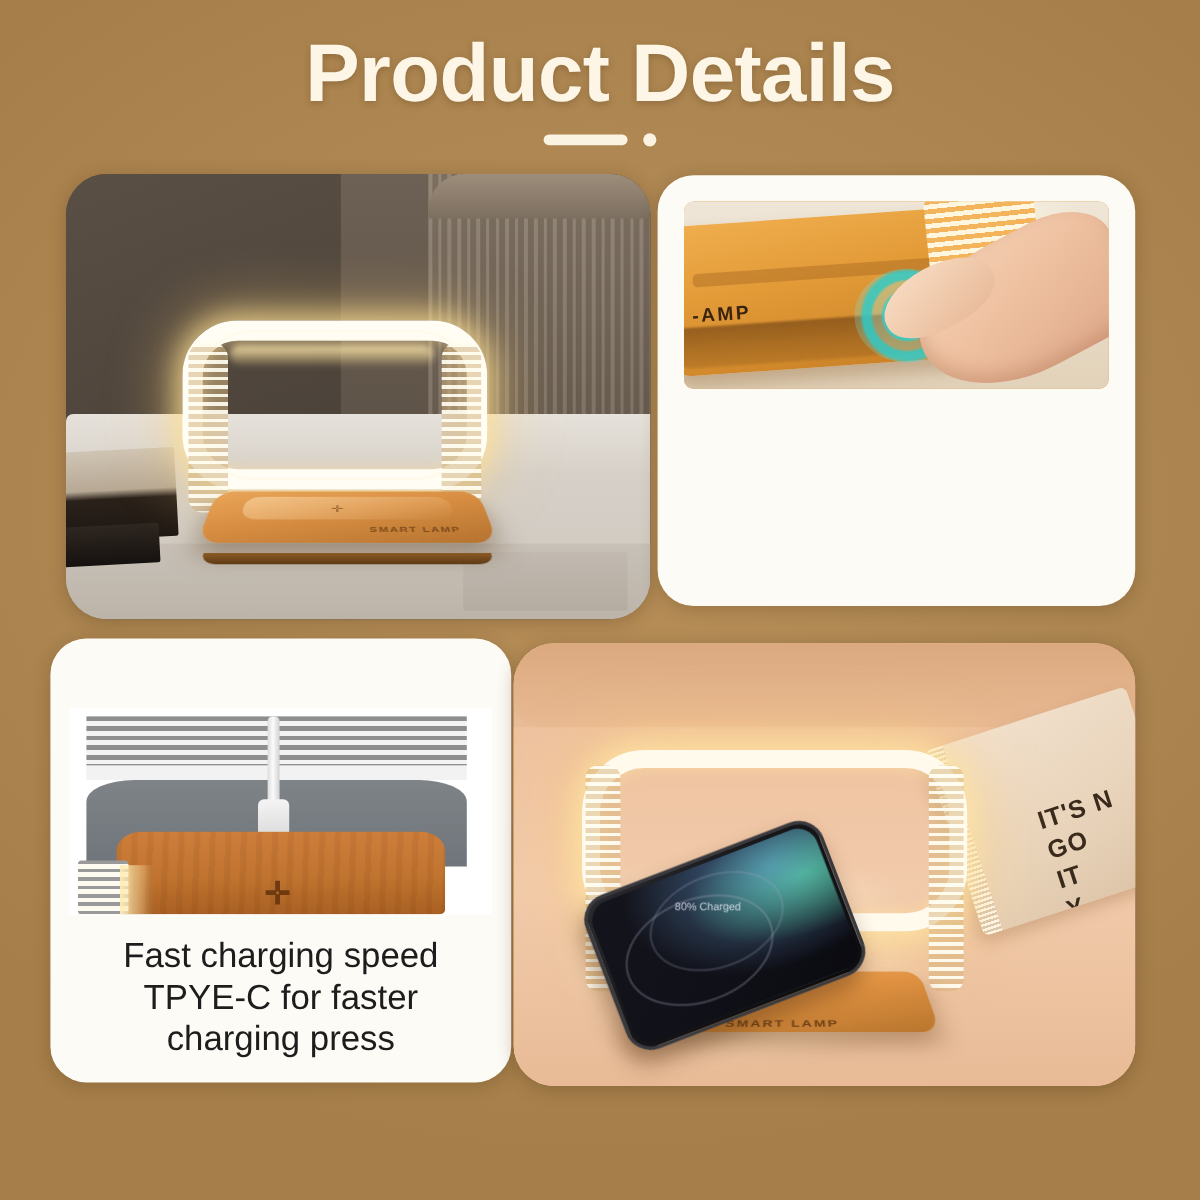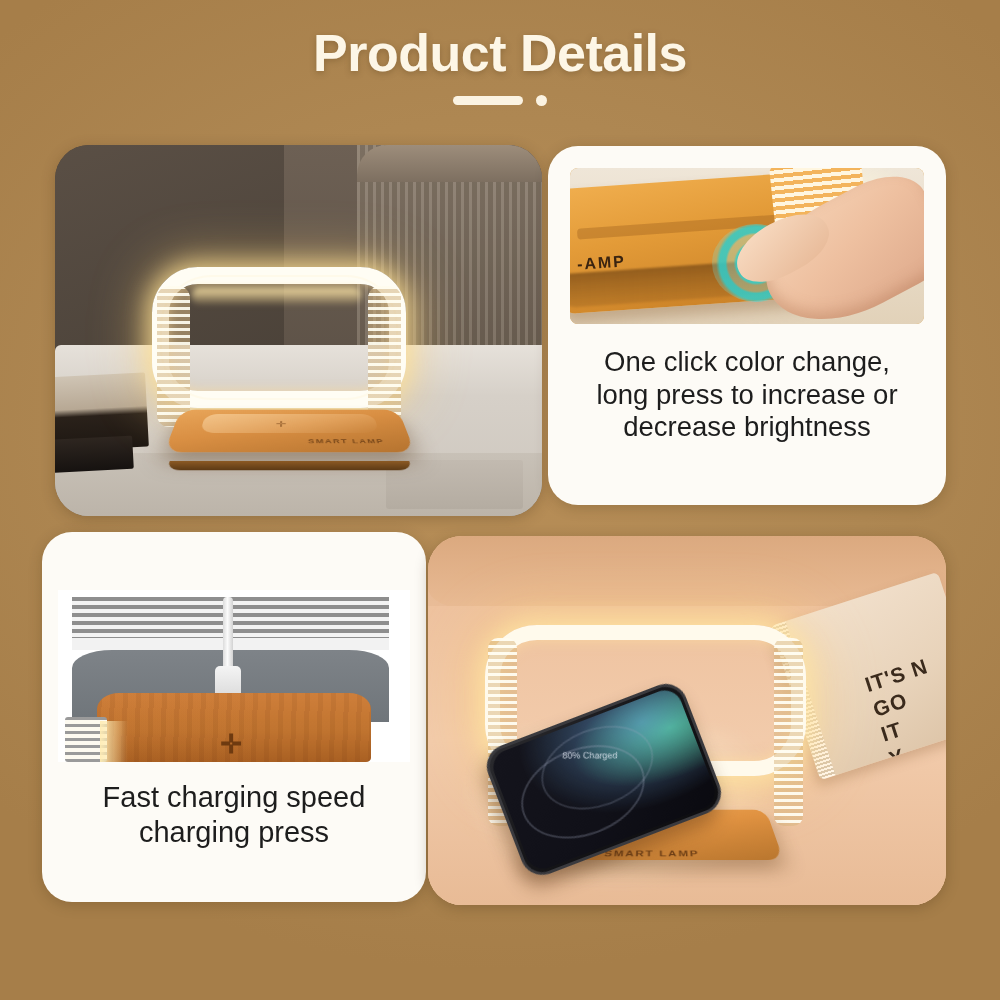--- a/index.html
+++ b/index.html
@@ -23,21 +23,21 @@
       radial-gradient(ellipse 70% 55% at 50% 42%, #b98f58 0%, #ae8752 55%, #a67e49 100%);
   }
 
   
   .header {
     position: absolute;
     top: 26px; left: 0; width: 1000px;
     text-align: center;
   }
   .title {
-    font-size: 52px;
+    font-size: 68px;
     font-weight: bold;
     color: #fdf6e6;
     letter-spacing: -0.5px;
     line-height: 1.05;
     text-shadow: 0 2px 6px rgba(90,62,28,.35);
   }
   .rule-row {
     margin-top: 14px;
     display: flex;
     justify-content: center;
@@ -518,45 +518,41 @@
         <div class="s2-lightwash"></div>
         <div class="s2-base"></div>
         <div class="s2-base-shadow"></div>
         <div class="s2-groove"></div>
         <div class="s2-fins"></div>
         <div class="s2-label">-AMP</div>
         <div class="s2-ripple"></div>
         <div class="s2-finger"></div>
         <div class="s2-fingertip"></div>
       </div>
-    </div>
-    <div class="caption caption-tr">
-      <div>One click color change,</div>
-      <div>long press to increase or</div>
-      <div>decrease brightness</div>
     </div>
   </div>
 
   <div class="panel card-bl">
     <div class="inset-bl">
       <div class="s3">
         <div class="s3-stripes"></div>
         <div class="s3-wallgap"></div>
         <div class="s3-wall"></div>
         <div class="s3-cable"></div>
         <div class="s3-plug"></div>
         <div class="s3-wood">
           <div class="s3-coil">✛</div>
         </div>
         <div class="s3-fins"></div>
         <div class="s3-finglow"></div>
       </div>
     </div>
     <div class="caption caption-bl">
       <div>Fast charging speed</div>
+      <div>TPYE-C  for faster</div>
       <div>charging press</div>
     </div>
   </div>
 
   <div class="panel photo-br">
     <div class="s4">
       <div class="s4-cushion"></div>
       <div class="s4-desk"></div>
       <div class="s4-lightpool"></div>
 

